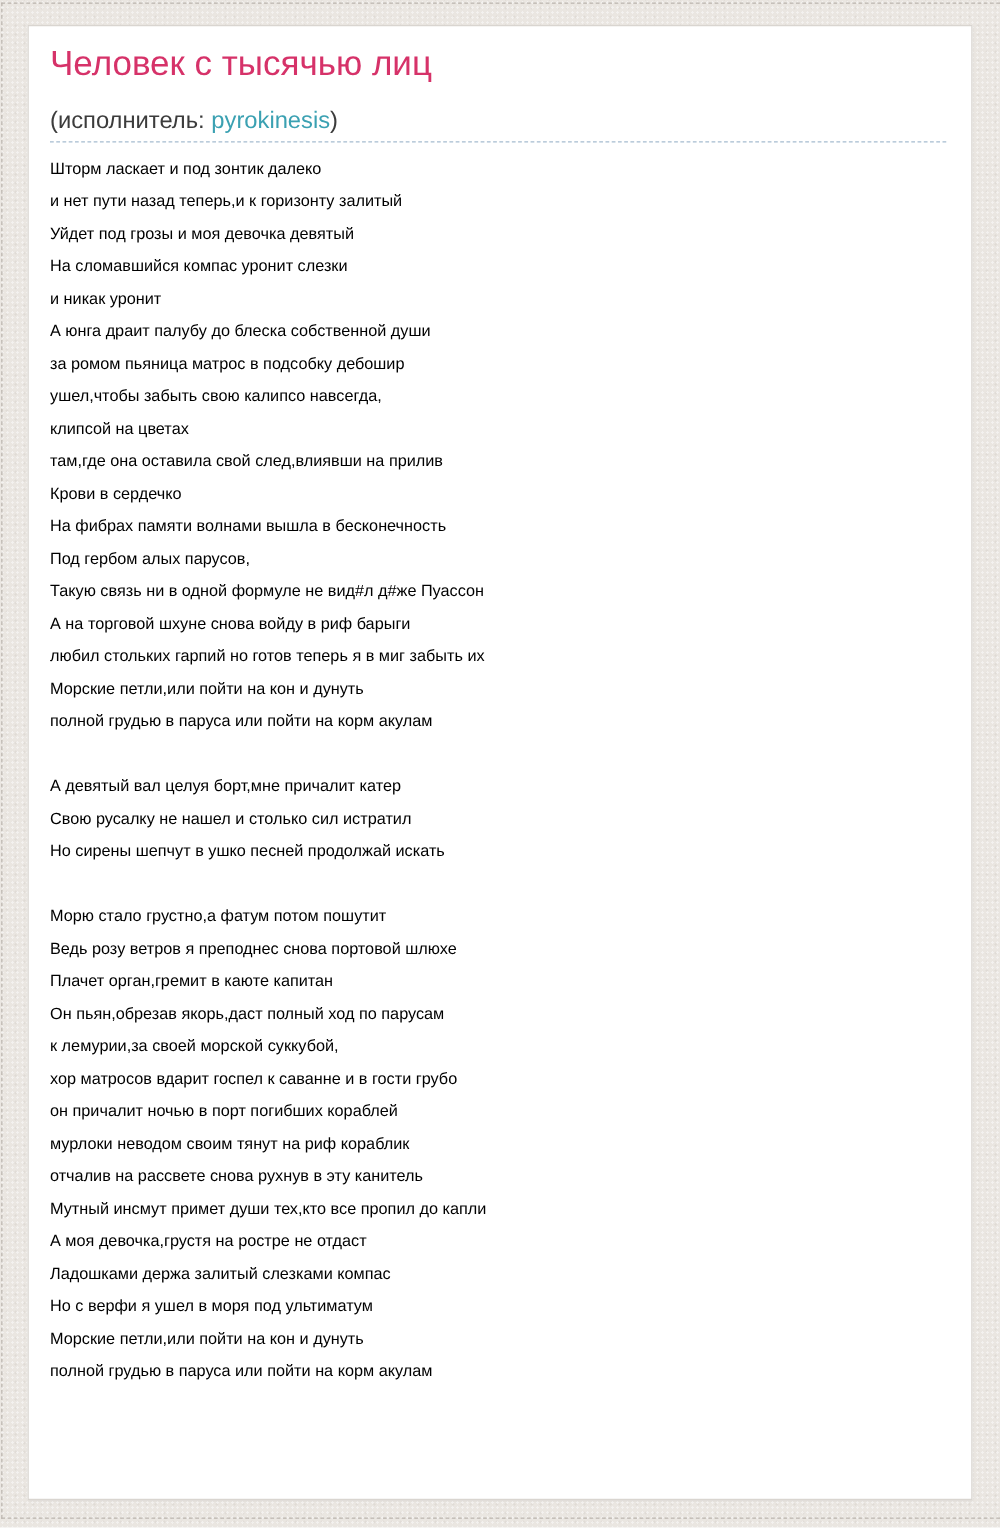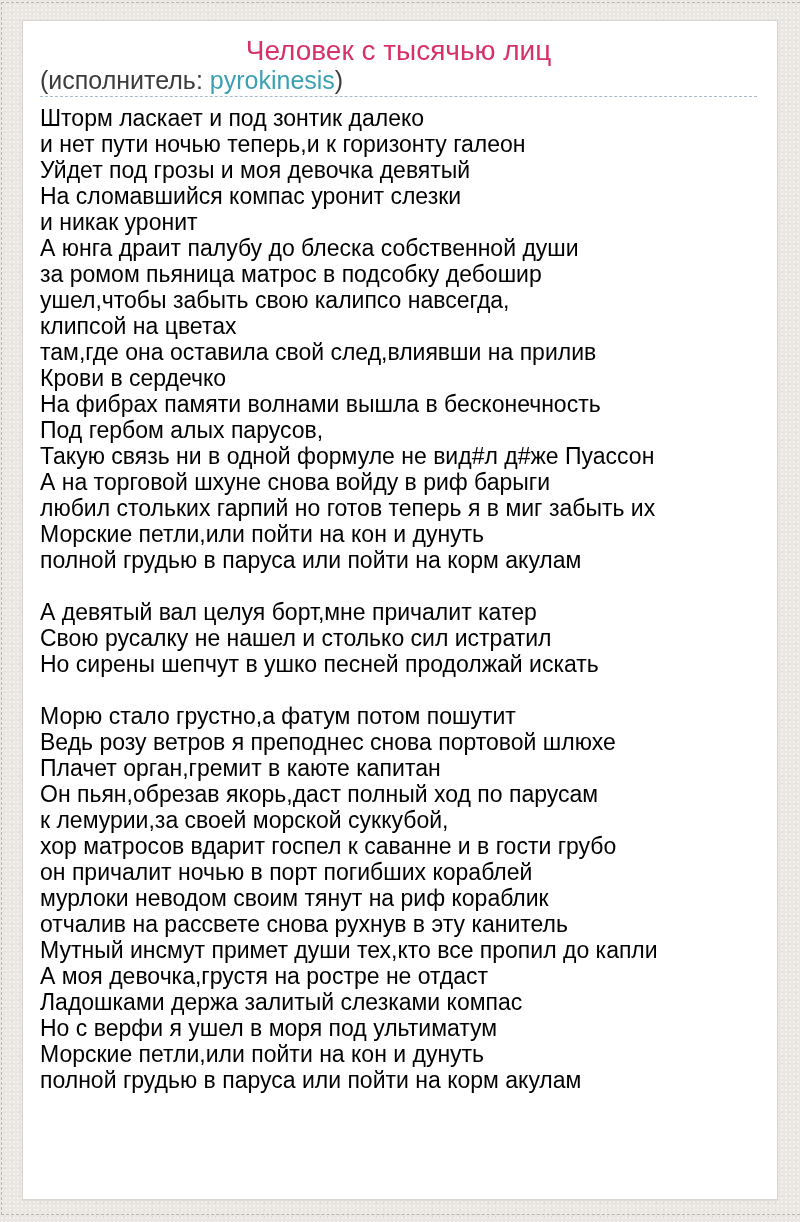--- a/index.html
+++ b/index.html
@@ -34,40 +34,39 @@
     border: 1px solid #d9d5d0;
     box-shadow: 0 1px 2px rgba(0,0,0,.06);
     padding: 14px 20px 0 17px;
   }
   .song-title {
     margin: 0;
     font-size: 28px;
     line-height: 32px;
     font-weight: 400;
     color: var(--title, #d63269);
-    text-align: center;
   }
   .artist-line {
-    margin-top: 1px;
-    font-size: 25px;
+    margin-top: 18px;
+    font-size: 19px;
     line-height: 24px;
     color: #3c3c3c;
   }
   .artist-link {
     color: var(--artist-link, #3ba1b2);
     text-decoration: none;
     cursor: pointer;
   }
   .separator {
     margin-top: 4px;
     border-bottom: 1px dashed var(--separator, #a5bccf);
   }
   .lyrics {
     margin-top: 8px;
-    font-size: 23px;
+    font-size: 13px;
     line-height: 26px;
     color: var(--lyrics-text, #000000);
   }
   .stanza { margin: 0 0 26px 0; }
   .stanza:last-child { margin-bottom: 12px; }
   .lyric-line { white-space: pre; }
 </style>
 </head>
 <body>
 
@@ -79,21 +78,21 @@
   <div class="artist-line">
     <span>(исполнитель:</span>
     <a class="artist-link">pyrokinesis</a><span>)</span>
   </div>
 
   <div class="separator"></div>
 
   <div class="lyrics">
       <div class="stanza">
         <div class="lyric-line">Шторм ласкает и под зонтик далеко</div>
-        <div class="lyric-line">и нет пути ночью теперь,и к горизонту галеон</div>
+        <div class="lyric-line">и нет пути назад теперь,и к горизонту залитый</div>
         <div class="lyric-line">Уйдет под грозы и моя девочка девятый</div>
         <div class="lyric-line">На сломавшийся компас уронит слезки</div>
         <div class="lyric-line">и никак уронит</div>
         <div class="lyric-line">А юнга драит палубу до блеска собственной души</div>
         <div class="lyric-line">за ромом пьяница матрос в подсобку дебошир</div>
         <div class="lyric-line">ушел,чтобы забыть свою калипсо навсегда,</div>
         <div class="lyric-line">клипсой на цветах</div>
         <div class="lyric-line">там,где она оставила свой след,влиявши на прилив</div>
         <div class="lyric-line">Крови в сердечко</div>
         <div class="lyric-line">На фибрах памяти волнами вышла в бесконечность</div>

